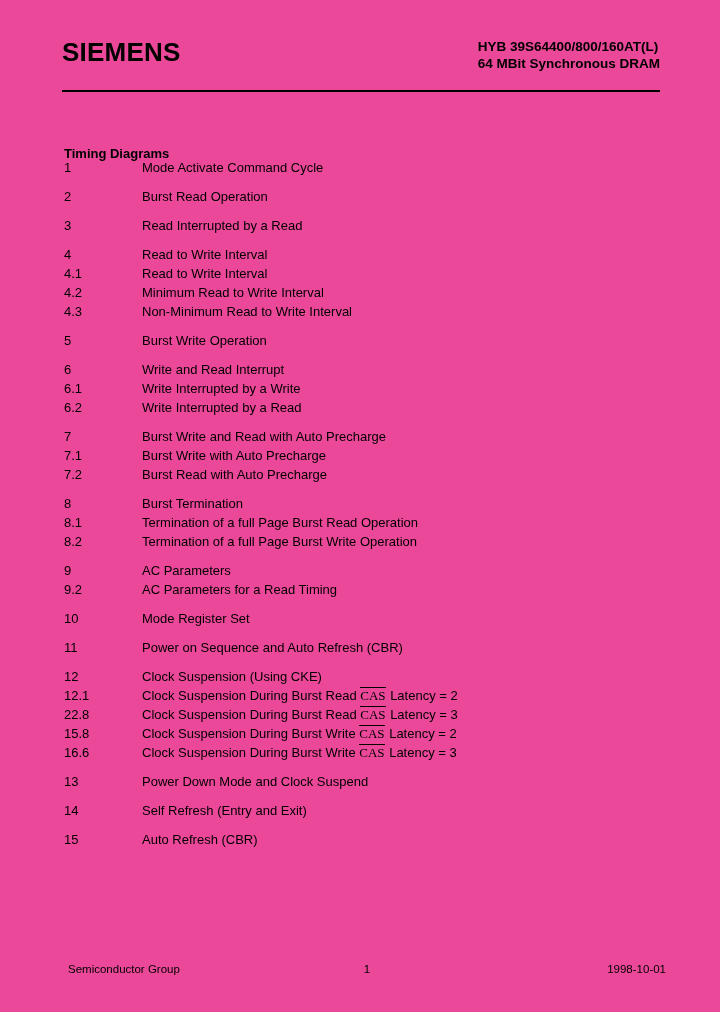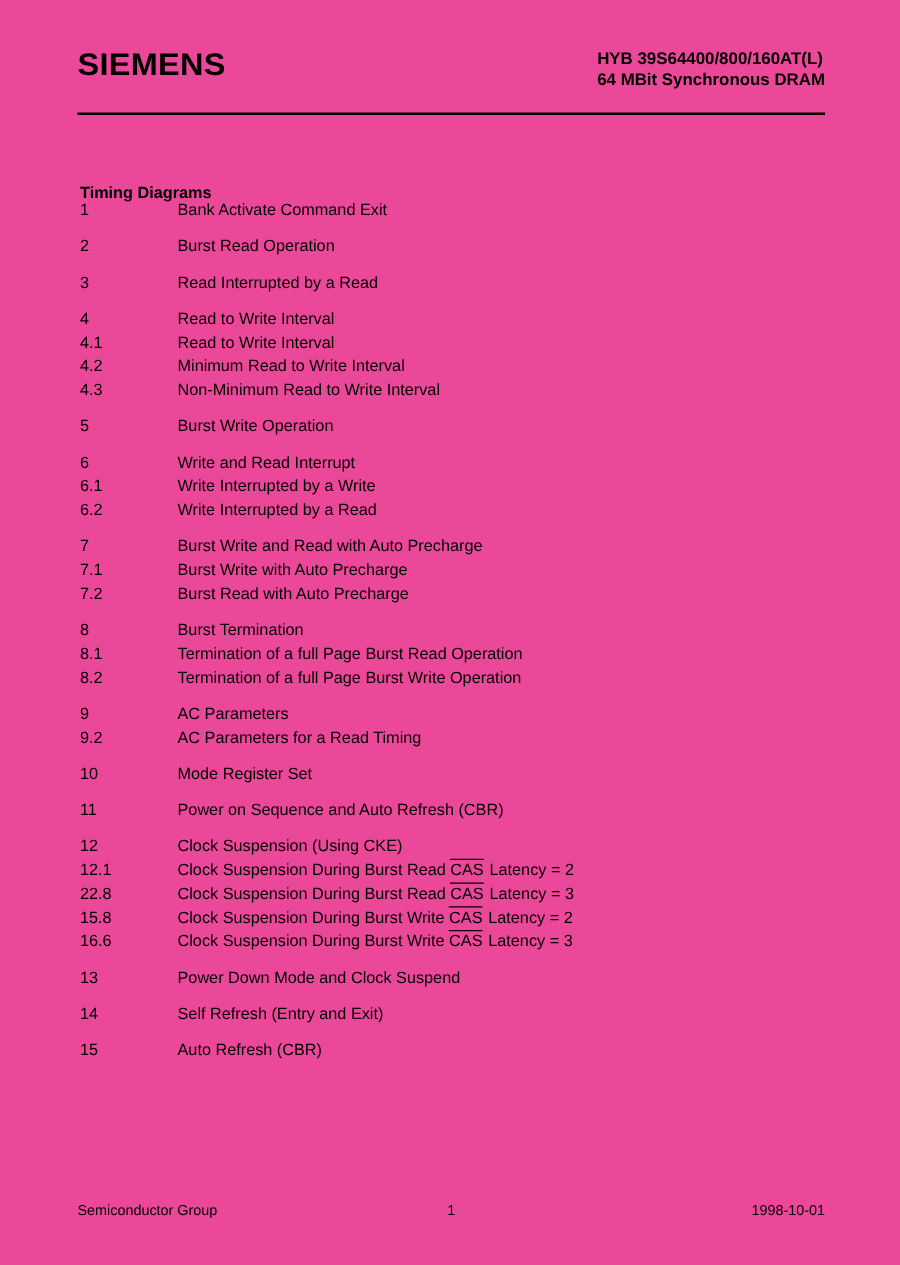--- a/index.html
+++ b/index.html
@@ -109,26 +109,27 @@
   .toc-label {
     font-size: 13px;
     line-height: 19px;
   }
   .ovl {
     border-top: 1.3px solid #000000;
     padding-top: 0px;
     display: inline-block;
     line-height: 16px;
     margin-right: 1px;
+    font-family: Liberation Serif, serif;
   }
 
   
   .page-footer {
     position: absolute;
-    left: 62px;
+    left: 68px;
     top: 962px;
     width: 598px;
     display: flex;
     justify-content: space-between;
     align-items: center;
     font-size: 11.5px;
     line-height: 14px;
     white-space: nowrap;
   }
   .footer-center {
@@ -155,21 +156,21 @@
   </div>
   <div class="header-rule"></div>
 
   <div class="content">
     <div class="section-title">Timing Diagrams</div>
 
     <div class="toc" id="toc-root">
         <div class="toc-group">
           <div class="toc-row">
             <span class="toc-num">1</span>
-            <span class="toc-label">Bank Activate Command Exit</span>
+            <span class="toc-label">Mode Activate Command Cycle</span>
           </div>
         </div>
         <div class="toc-group">
           <div class="toc-row">
             <span class="toc-num">2</span>
             <span class="toc-label">Burst Read Operation</span>
           </div>
         </div>
         <div class="toc-group">
           <div class="toc-row">

